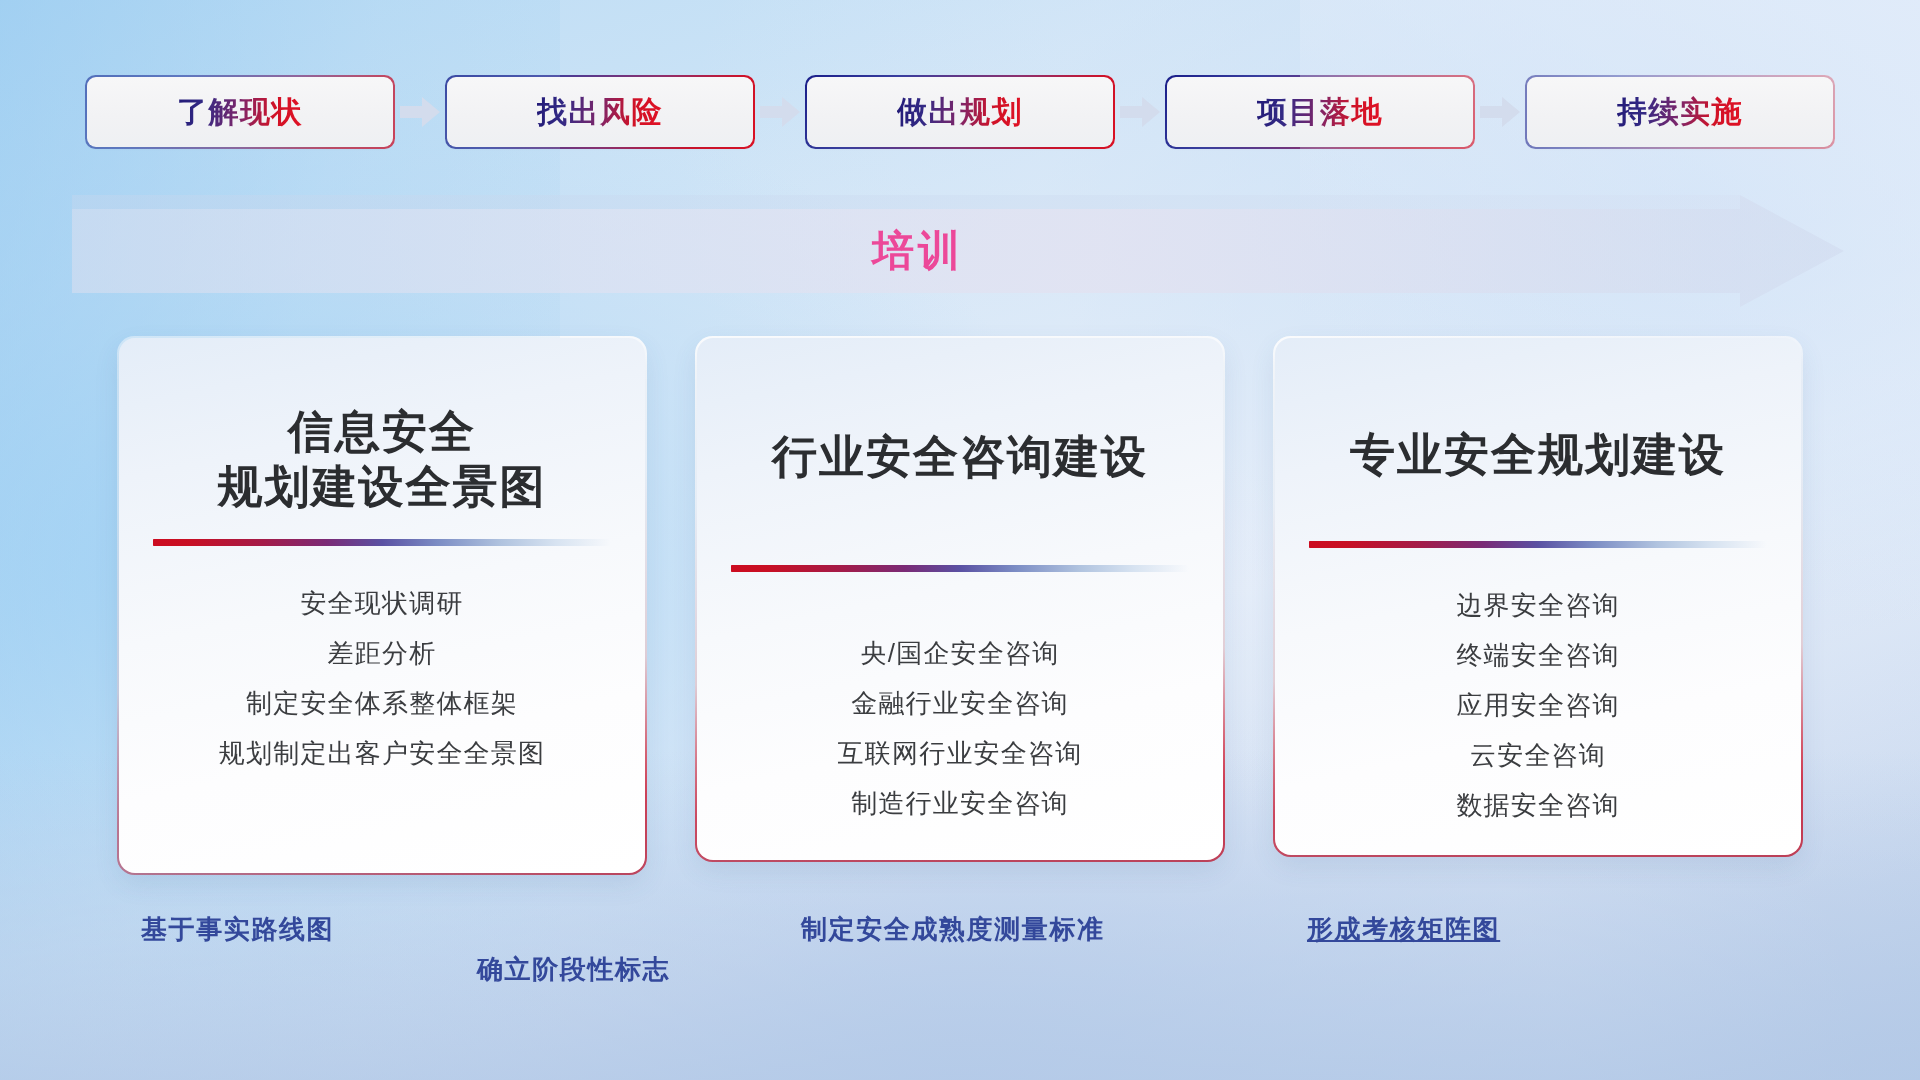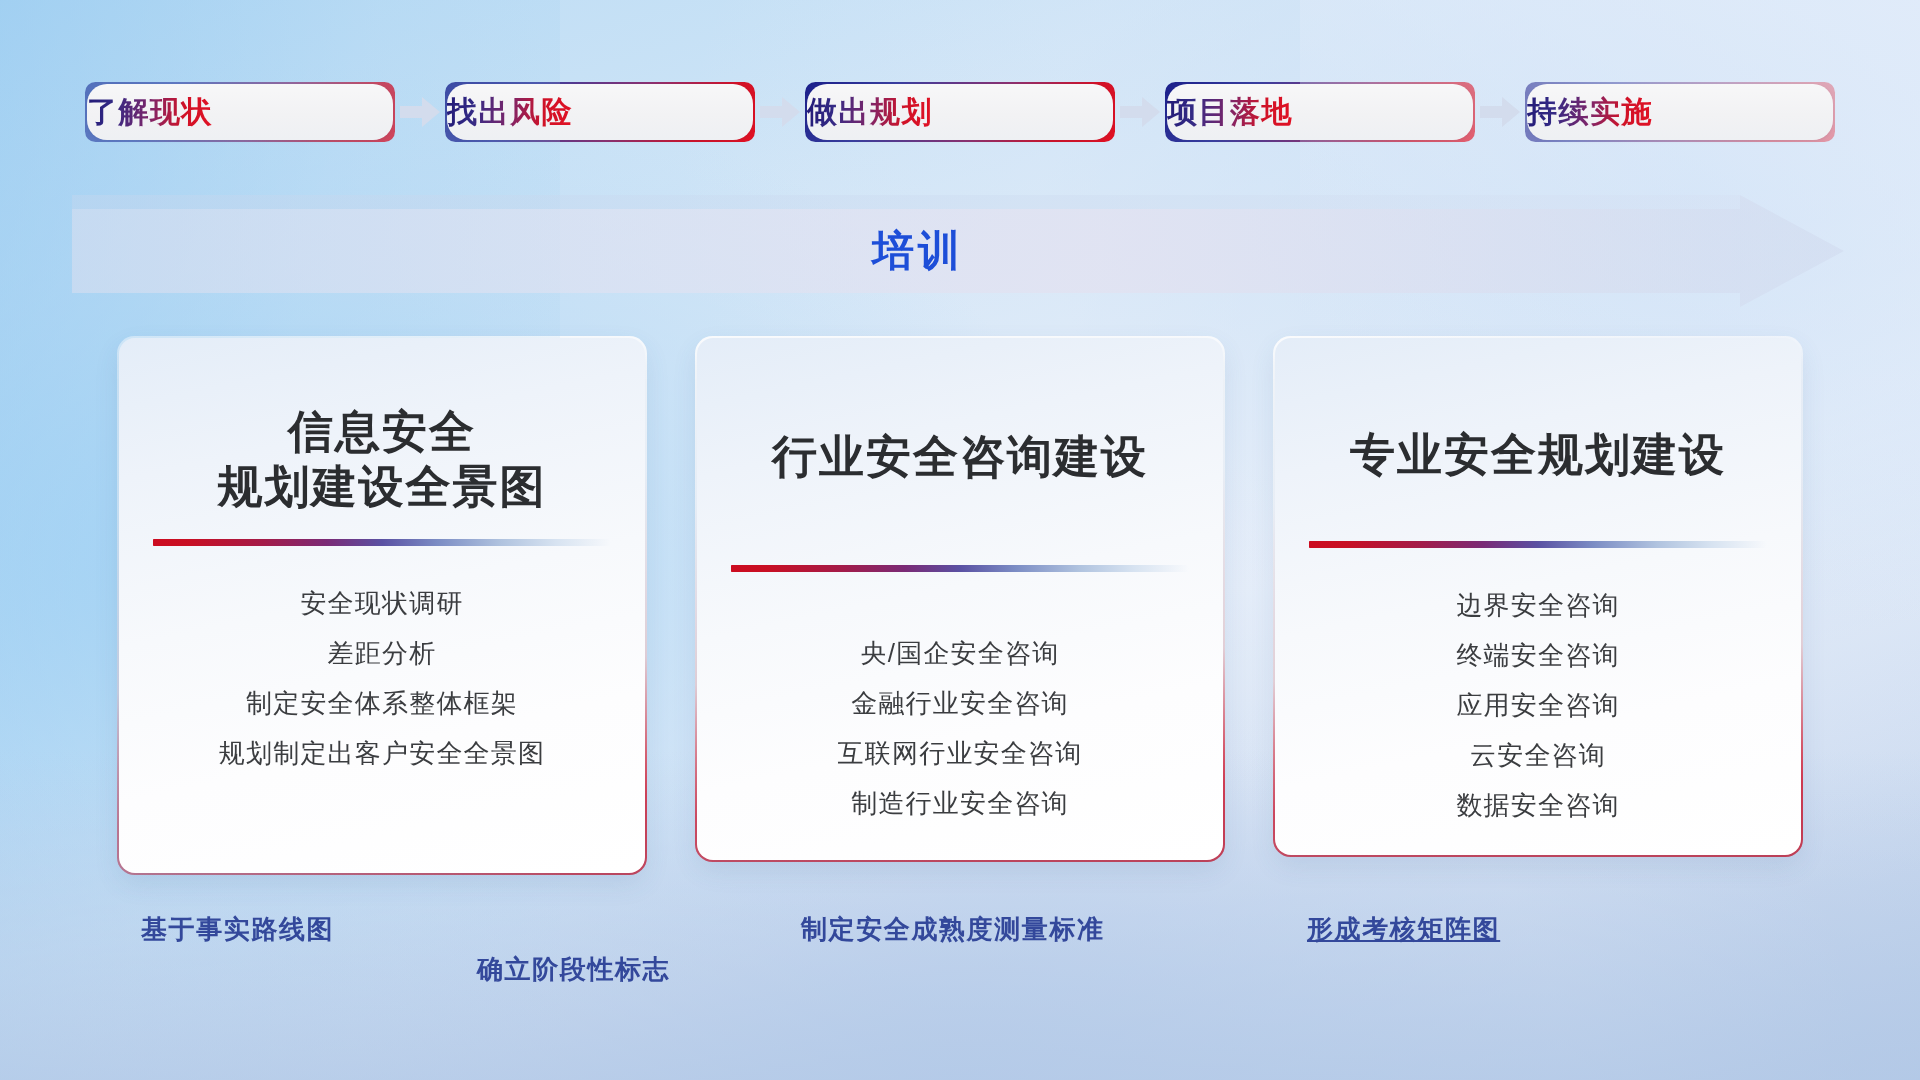--- a/index.html
+++ b/index.html
@@ -33,24 +33,24 @@
     background:linear-gradient(0deg, rgba(176,199,230,0.75) 0%, rgba(255,255,255,0) 100%);
   }
 
   
   .steps {
     position:absolute; left:0; top:72px; width:1920px; height:80px;
     display:flex; align-items:center; justify-content:center; gap:0;
   }
   .step-chip {
     position:relative;
-    width:306px; height:56px;
-    border-radius:20px;
+    width:306px; height:70px;
+    border-radius:9px;
     background:linear-gradient(180deg, #f7f7f8 0%, #f2f2f4 55%, #eef0f3 100%);
-    display:flex; align-items:center; 
+    display:flex; align-items:center; justify-content:center;
     box-shadow:0 1px 3px rgba(40,70,120,0.10);
   }
   .step-chip::before {
     content:"";
     position:absolute; inset:-1.6px;
     border-radius:10.5px;
     background:linear-gradient(128deg, #1b1f8a 0%, #3a3fa0 26%, #8d3170 58%, #d11228 82%, #e01022 100%);
     z-index:-1;
   }
   .step-label {
@@ -76,21 +76,21 @@
     background:linear-gradient(90deg, rgba(214,222,240,0.62) 0%, rgba(222,226,242,0.72) 30%, rgba(226,226,241,0.80) 58%, rgba(216,221,239,0.66) 85%, rgba(206,215,236,0.45) 100%);
     clip-path:polygon(0 14px, calc(100% - 104px) 14px, calc(100% - 104px) 0, 100% 56px, calc(100% - 104px) 112px, calc(100% - 104px) 98px, 0 98px);
   }
   .train-top-band {
     position:absolute; left:0; top:0; width:calc(100% - 104px); height:14px;
     background:linear-gradient(90deg, rgba(196,214,238,0.45) 0%, rgba(214,224,242,0.38) 100%);
   }
   .train-label {
     position:absolute; left:0; top:0; width:100%; height:112px;
     display:flex; align-items:center; justify-content:center;
-    font-size:42px; font-weight:700; color:#1d4ed8; letter-spacing:4px;
+    font-size:42px; font-weight:700; color:#ec4899; letter-spacing:4px;
     padding-right:80px;
   }
 
   
   .cards {
     position:absolute; left:0; top:338px; width:1920px; height:535px;
     display:flex; justify-content:center; gap:52px;
   }
   .card {
     position:relative;

